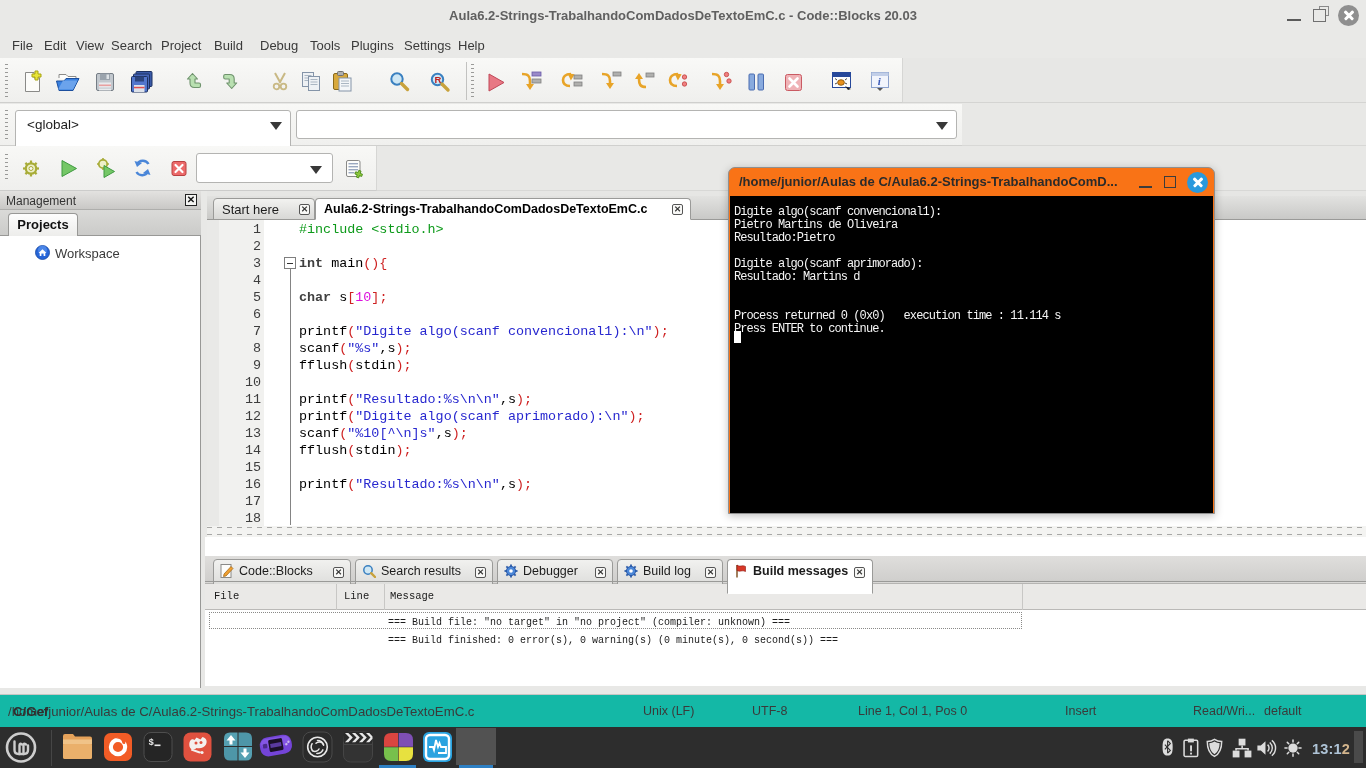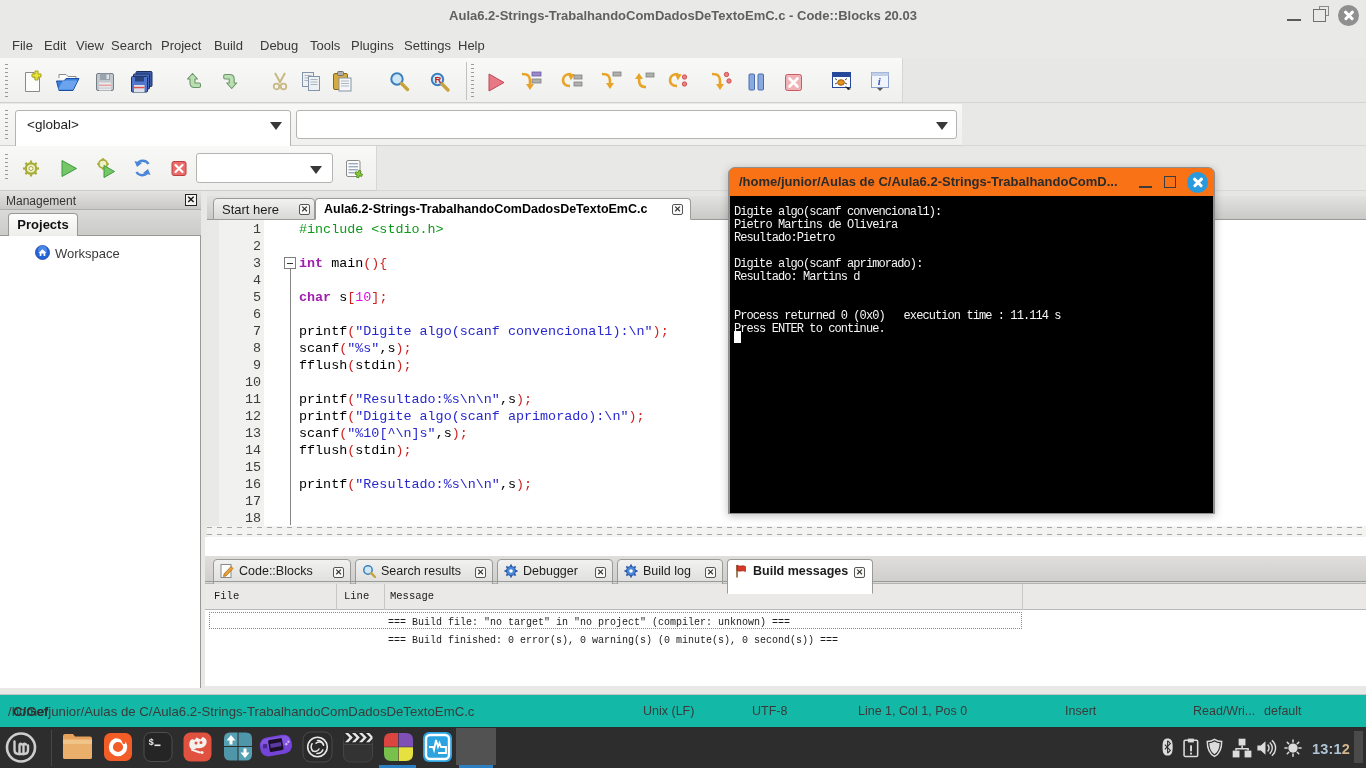--- a/index.html
+++ b/index.html
@@ -53,21 +53,21 @@
 #edtab2 { left:108px; width:376px; background:#fff; border-bottom:1px solid #fff; }
 .tabx { position:absolute; width:11px; height:11px; border:1px solid #555; border-radius:2px; background:#f8f8f6; color:#333; font-size:8.5px; line-height:9px; text-align:center; font-weight:bold; }
 #edbody { position:absolute; left:0; top:29px; width:1159px; height:306px; background:#fff; }
 #gutter { position:absolute; left:0; top:0; width:57px; height:306px; background:#f1f1ef; }
 #gutter2 { position:absolute; left:0; top:0; width:12px; height:306px; background:#e9e9e7; }
 .ln { position:absolute; width:54px; text-align:right; font-family:"Liberation Mono",monospace; font-size:13.4px; color:#3d3d3d; line-height:17px; }
 #foldline { position:absolute; left:83px; top:49px; width:1px; height:256px; background:#848484; }
 #foldbox { position:absolute; left:77px; top:37px; width:12px; height:12px; background:#fff; border:1px solid #7e7e7e; }
 #foldbox::after { content:""; position:absolute; left:2px; top:4.5px; width:6px; height:1px; background:#333; }
 .cl { position:absolute; left:92px; font-family:"Liberation Mono",monospace; font-size:13.4px; line-height:17px; white-space:pre; color:#000; }
-.kw { color:#a21caf; font-weight:bold; }
+.kw { color:#404040; font-weight:bold; }
 .pp { color:#0d9a1a; }
 .st { color:#2727cf; }
 .nm { color:#dd0fdd; }
 .rd { color:#ce2121; }
 #hscroll { position:absolute; left:207px; top:526px; width:1159px; height:11px; background:#f3f3f1; }
 #hscroll::before, #hscroll::after { content:""; position:absolute; left:0; width:100%; height:1px; background-image:repeating-linear-gradient(90deg,#a8a8a6 0 5px,transparent 5px 10px); }
 #hscroll::before { top:1px; } #hscroll::after { bottom:2px; }
 
 
 #logs { position:absolute; left:205px; top:537px; width:1161px; height:149px; background:#fff; }

